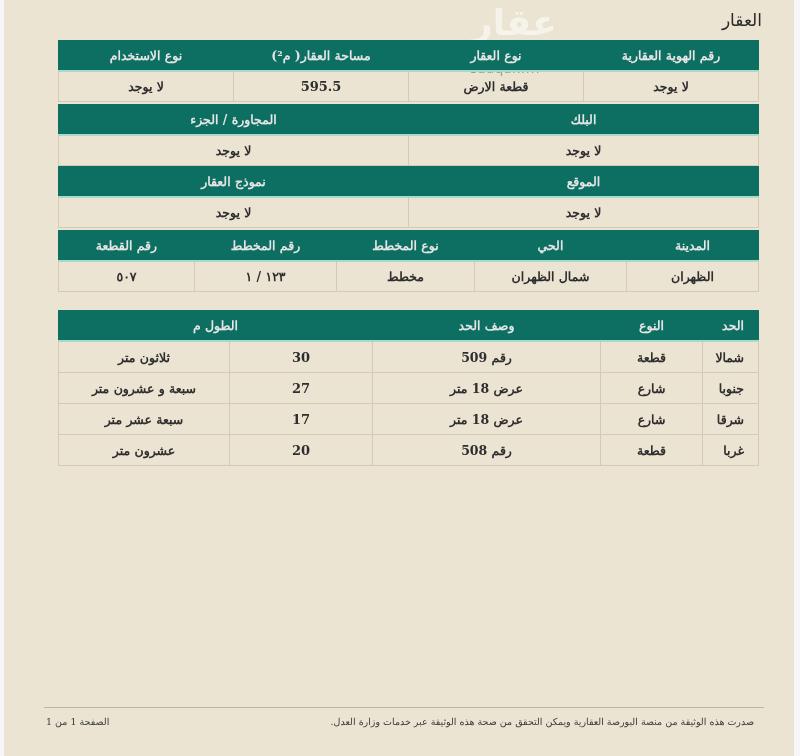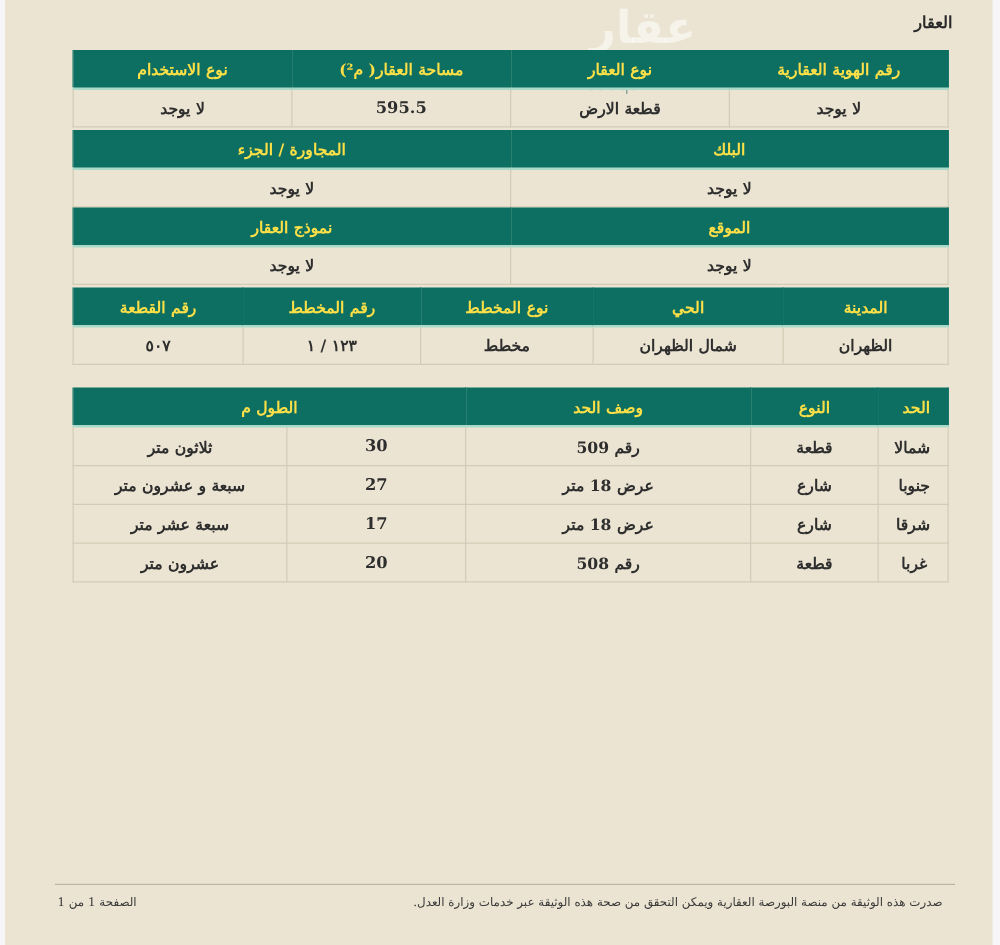--- a/index.html
+++ b/index.html
@@ -19,23 +19,23 @@
       left: 4px;
       top: 0;
       width: 790px;
       height: 756px;
       background: #ebe4d2;
     }
     .section-title {
       position: absolute;
       right: 32px;
       top: 10px;
-      font-size: 13px;
+      font-size: 17px;
       color: #2a2a2a;
-      font-weight: bold;
+      font-weight: normal;
     }
     .watermark {
       position: absolute;
       left: 458px;
       top: 8px;
       width: 140px;
       height: 70px;
       pointer-events: none;
       direction: ltr;
     }
@@ -60,21 +60,21 @@
 
     table.grid {
       position: absolute;
       border-collapse: collapse;
       table-layout: fixed;
       font-size: 12.5px;
       color: #2b2b2b;
     }
     table.grid th {
       background: #0c6f62;
-      color: #fde047;
+      color: #e5e5e5;
       font-weight: bold;
       font-size: 12.5px;
       height: 30px;
       padding: 0 6px;
       text-align: center;
       border-bottom: 2px solid #a9d9c9;
       border-left: 1px solid #0c6f62;
       border-right: 1px solid #0c6f62;
     }
     table.grid td {
@@ -83,21 +83,21 @@
       border: 1px solid #d3cbb5;
       padding: 0 18px;
       font-weight: bold;
       color: #2e2e2e;
     }
     table.grid td.num {
       font-family: "DejaVu Serif", serif;
       font-size: 13px;
     }
     table.grid th.first-col-right { text-align: right; padding-right: 14px; }
-    table.grid td.first-col-right { text-align: left; padding-right: 14px; }
+    table.grid td.first-col-right { text-align: right; padding-right: 14px; }
 
     #tbl1 { left: 54px; top: 40px; width: 700px; }
     #tbl2 { left: 54px; top: 104px; width: 700px; }
     #tbl3 { left: 54px; top: 166px; width: 700px; }
     #tbl4 { left: 54px; top: 230px; width: 700px; }
     #tbl5 { left: 54px; top: 310px; width: 700px; }
     #tbl5 th { height: 30px; margin-top: 31px; }
     #tbl5 td { height: 30px; }
 
     .footer-line {

